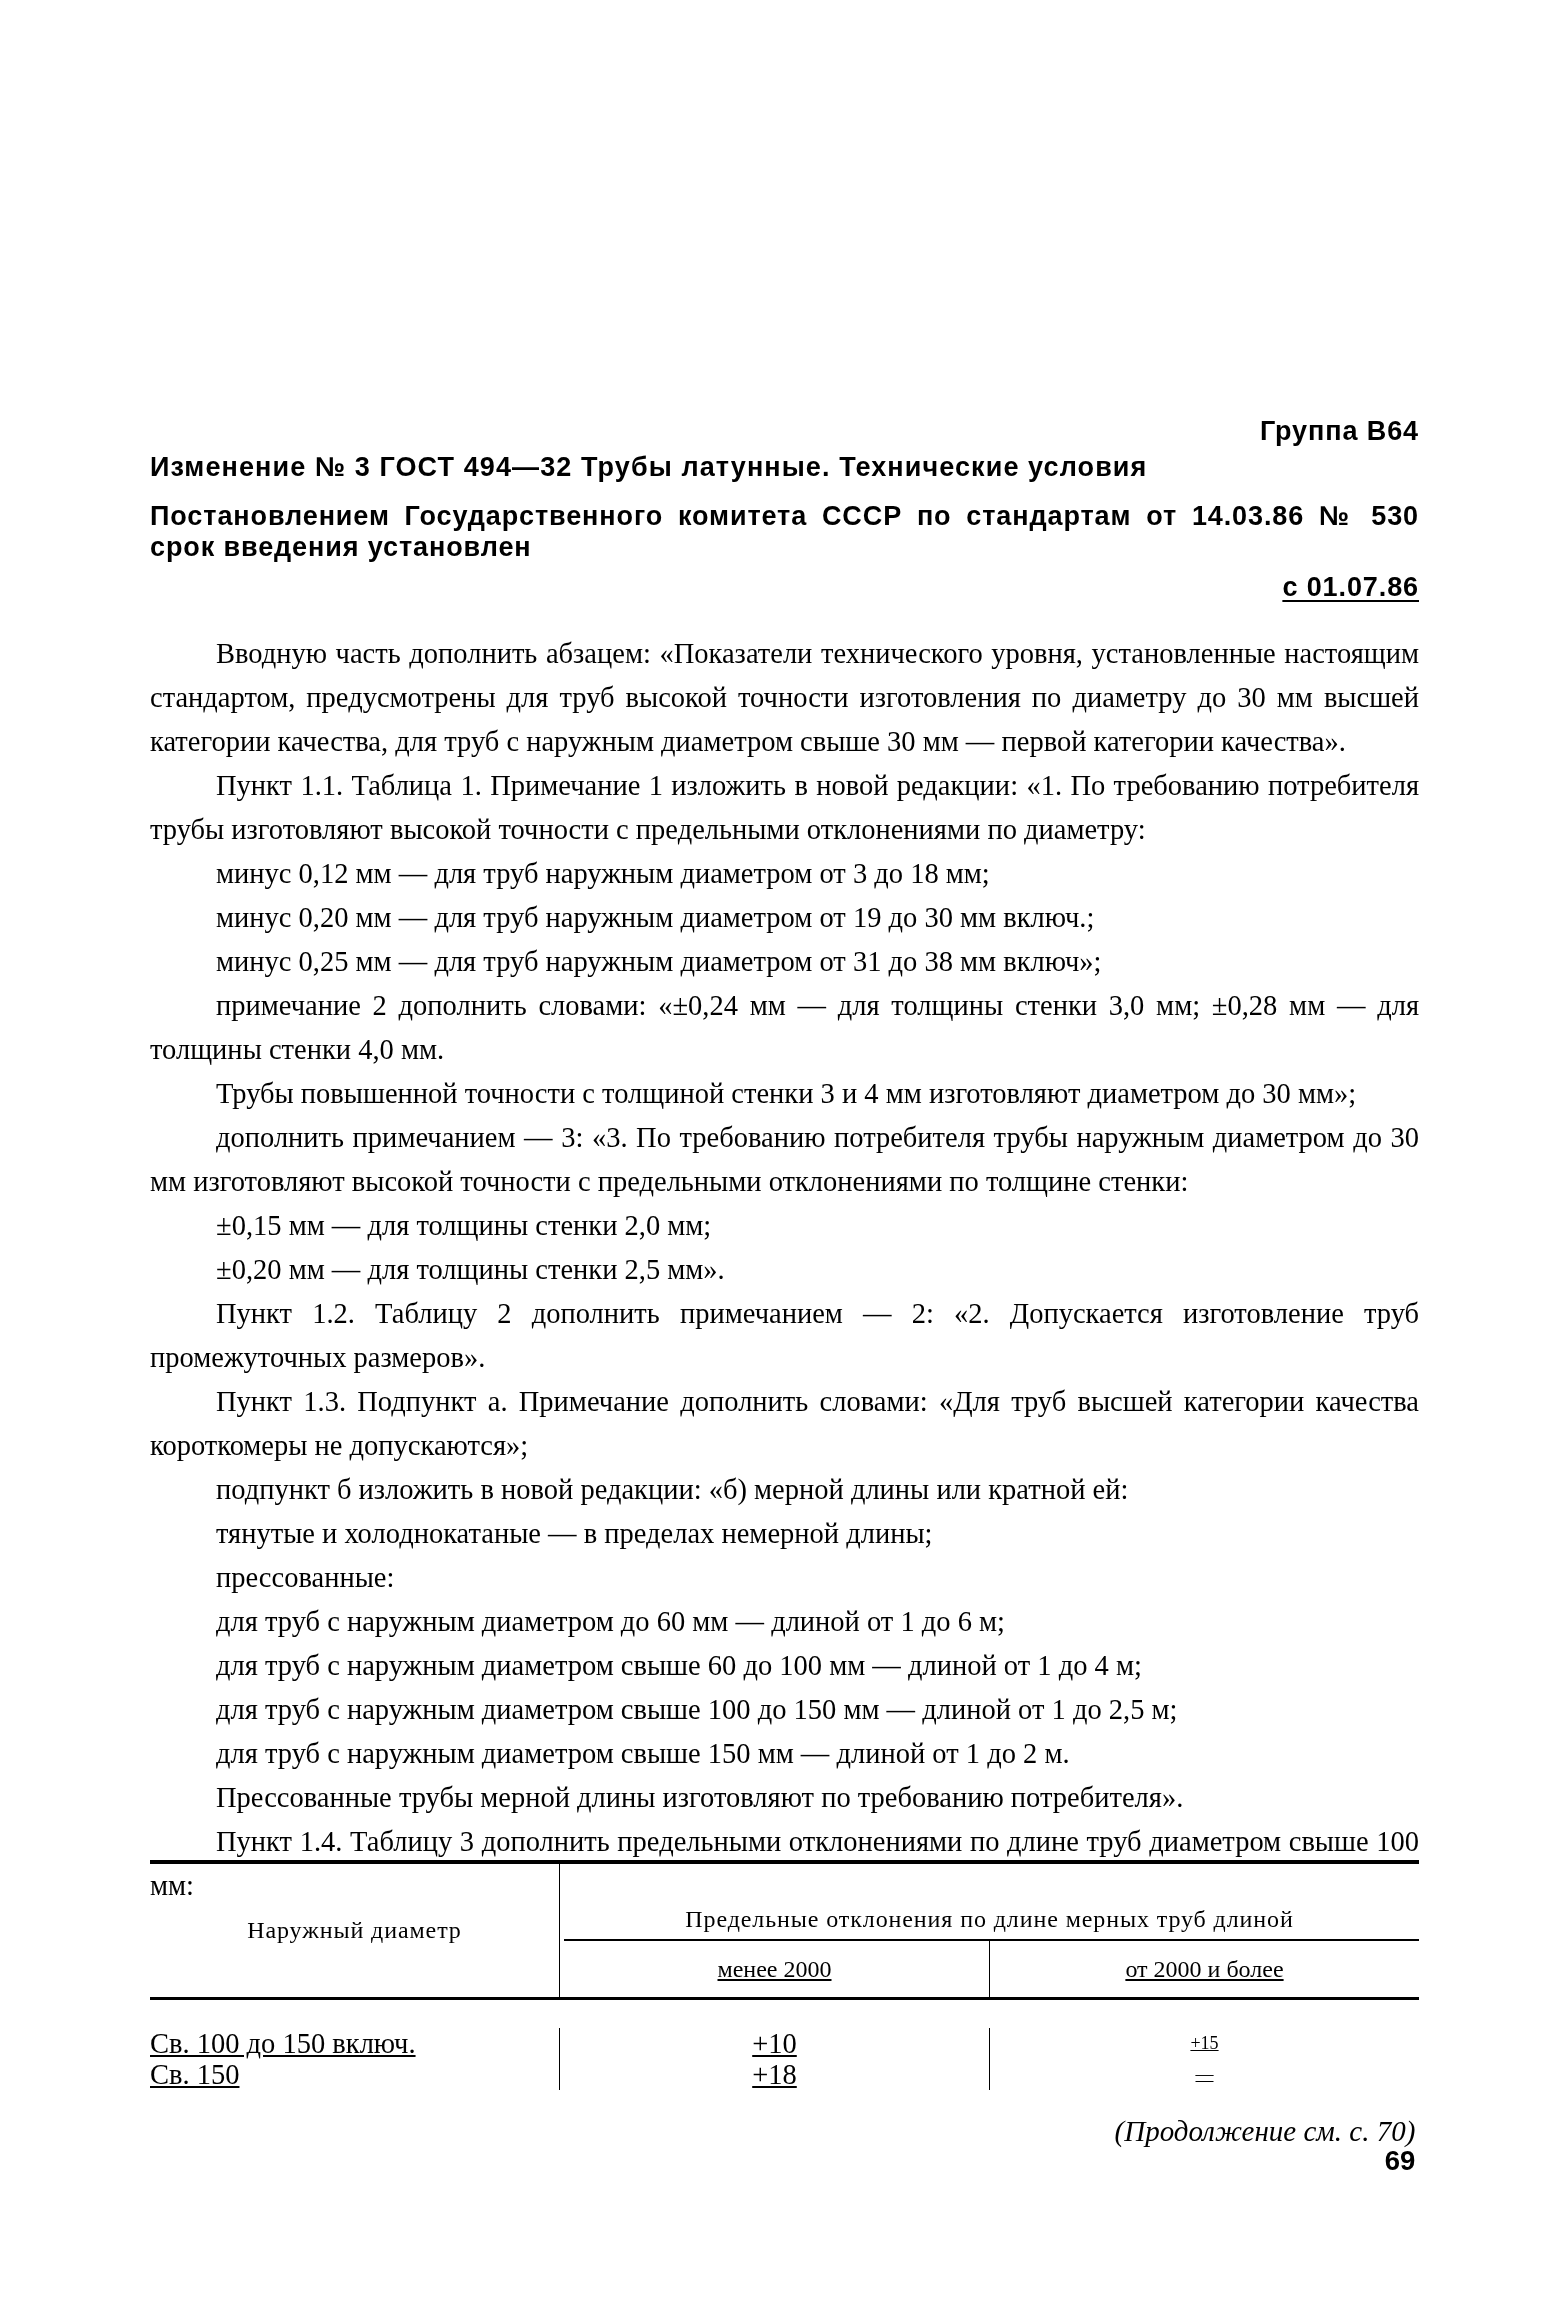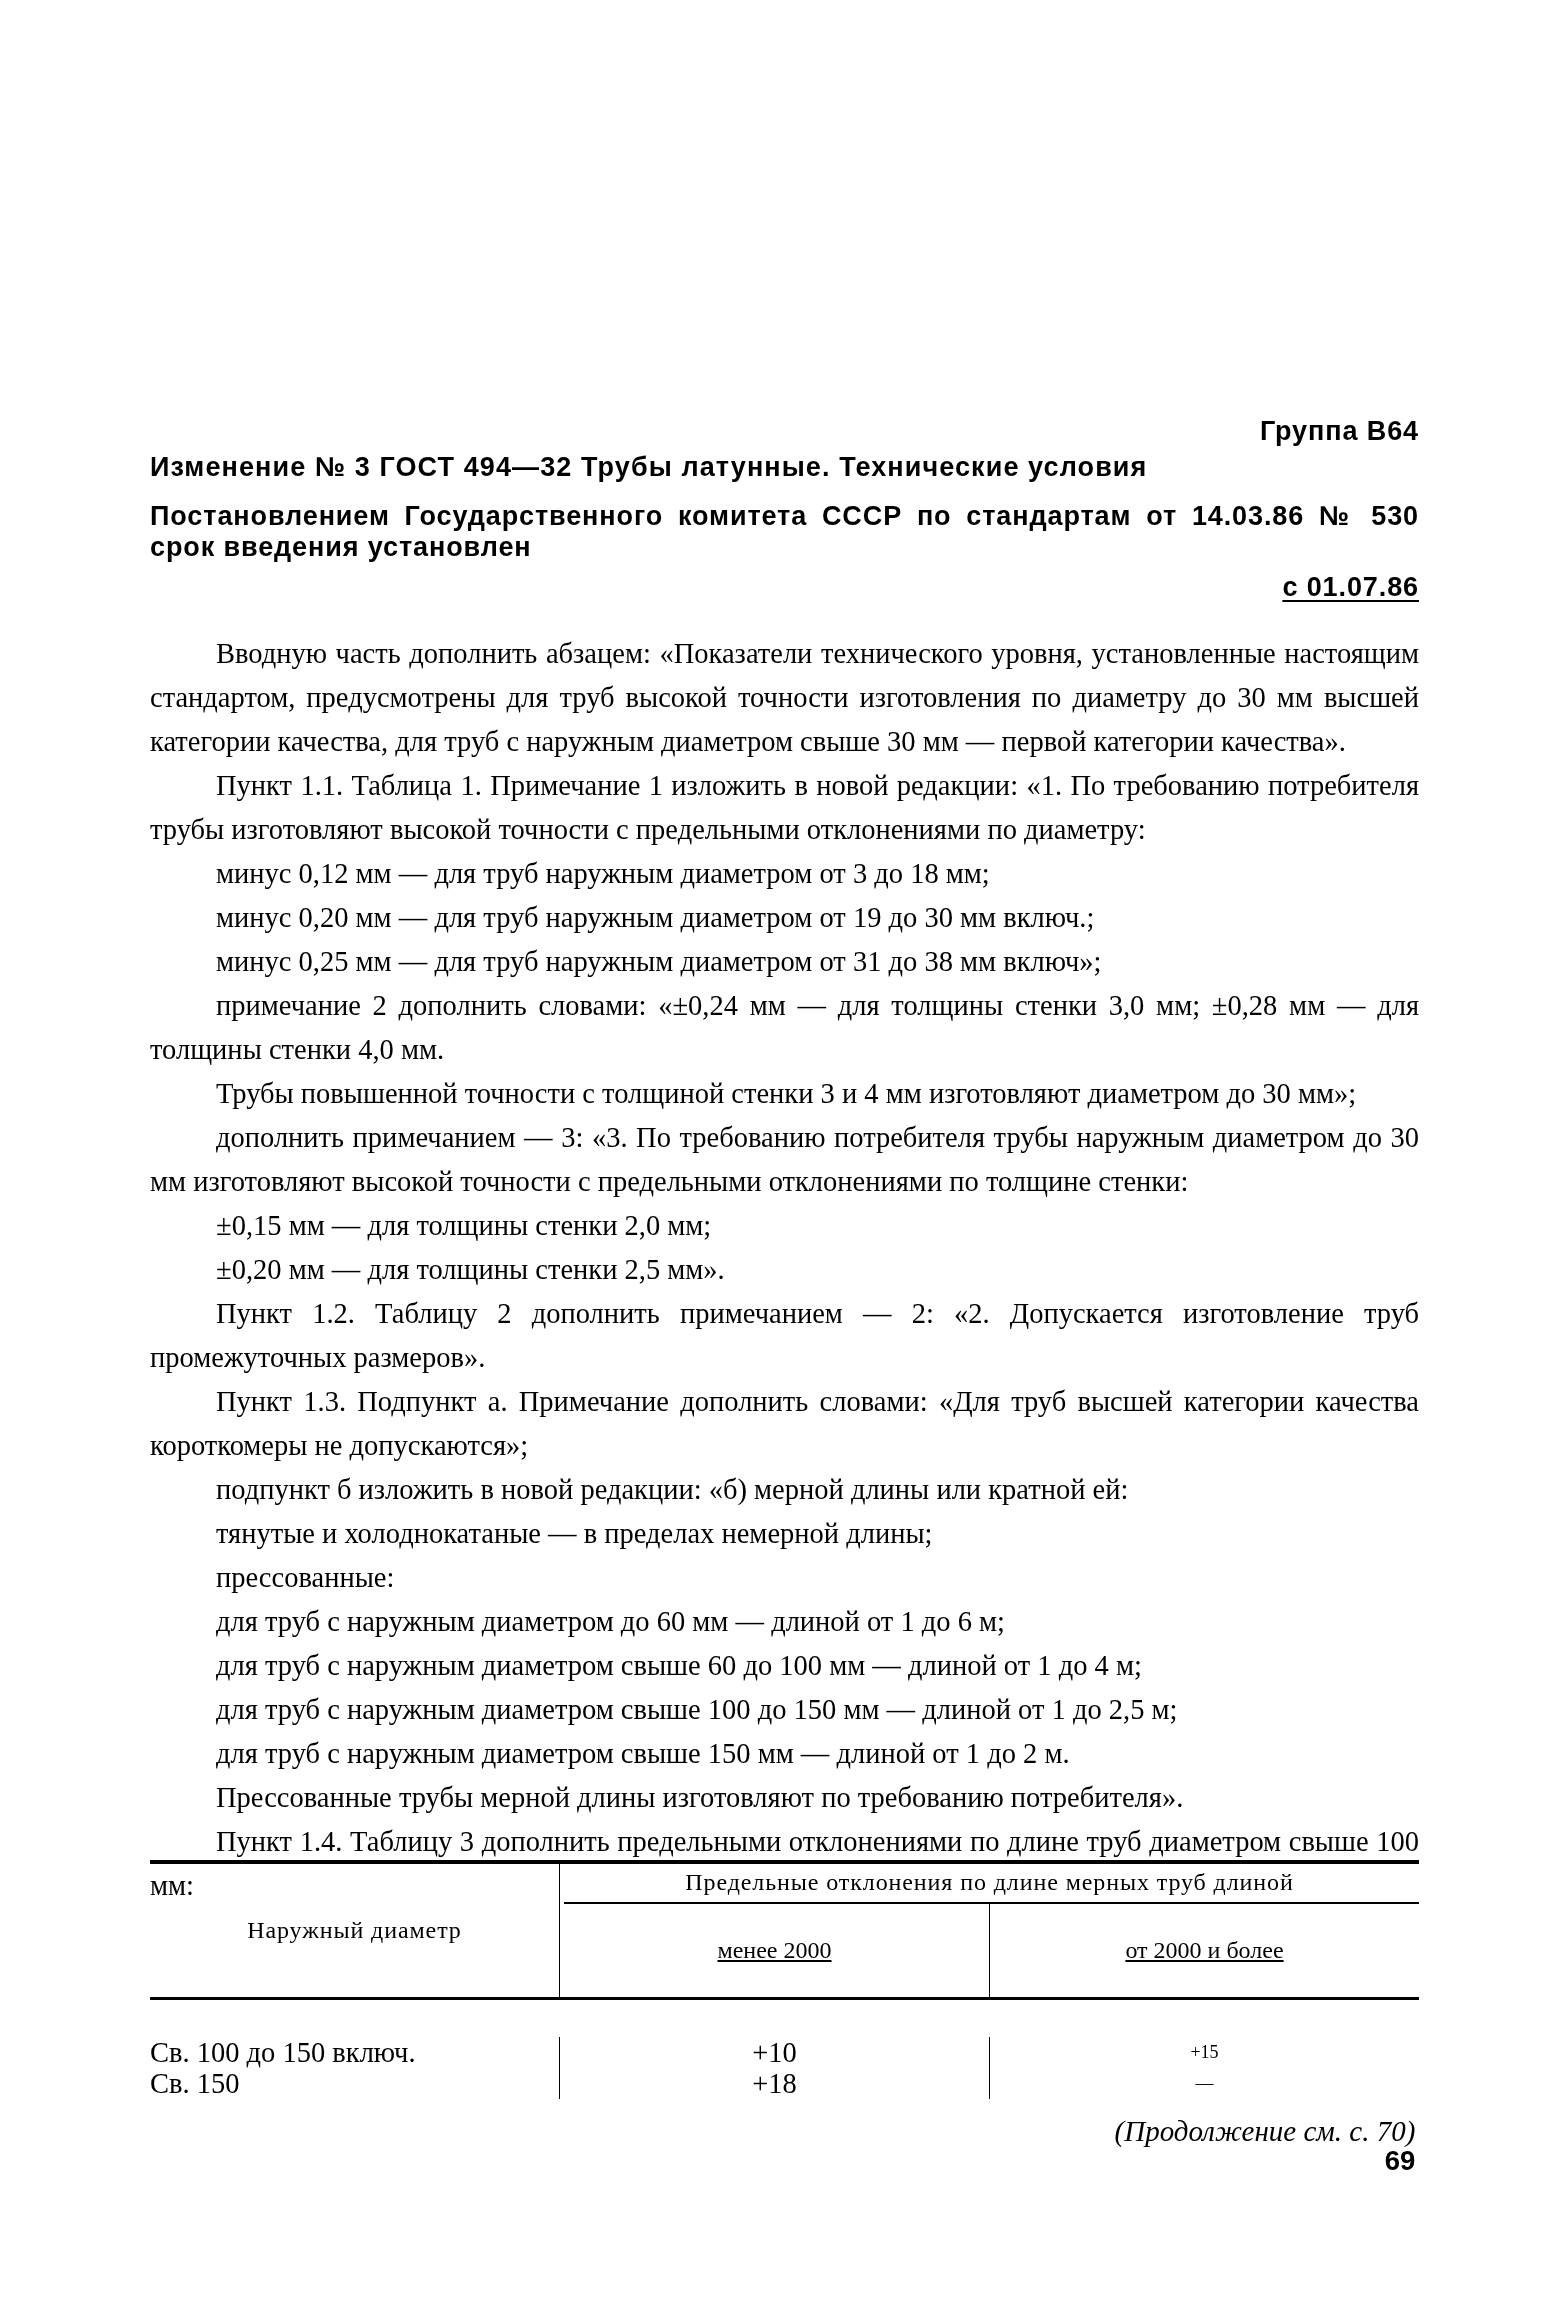--- a/index.html
+++ b/index.html
@@ -17,26 +17,26 @@
   .body { position: absolute; top: 632px; left: 0; width: 1269px; font-size: 28.5px; line-height: 44px; }
   .body p { margin: 0; text-align: justify; text-align-last: justify; }
   .body p.last { text-align-last: left; }
   .ind { text-indent: 66px; }
   .table { position: absolute; top: 1860px; left: 0; width: 1269px; }
   .rule { height: 3.7px; background: #000; width: 100%; }
   .hdr { display: flex; height: 133px; }
   .hdr-left { width: 409px; display: flex; align-items: center; justify-content: center;
               border-right: 1.8px solid #000; font-size: 24px; letter-spacing: 0.9px; }
   .hdr-right { flex: 1; display: flex; flex-direction: column; }
-  .hdr-top { height: 38px; display: flex; align-items: center; justify-content: center; font-size: 24px; letter-spacing: 0.9px; }
+  .hdr-top { height: 38px; display: flex; align-items: center; justify-content: center; font-size: 24px; letter-spacing: 0.9px; margin-top: 37px; }
   .hdr-mid-rule { height: 2.8px; background: #000; margin-left: 3.7px; }
   .hdr-bot { flex: 1; display: flex; text-decoration: underline; }
   .hdr-bot div { flex: 1; display: flex; align-items: center; justify-content: center; font-size: 24px; }
   .hdr-bot div:first-child { border-right: 1.8px solid #000; }
-  .rows { display: flex; padding-top: 37px; padding-bottom: 5.5px; }
+  .rows { display: flex; padding-top: 28px; padding-bottom: 5.5px; text-decoration: underline; }
   .col-left { width: 409px; border-right: 1.8px solid #000; font-size: 28.5px; line-height: 31px; }
   .col-mid { flex: 1; border-right: 1.8px solid #000; text-align: center; font-size: 28.5px; line-height: 31px; }
   .col-right { flex: 1; text-align: center; font-size: 18px; line-height: 31px; }
   .cont { position: absolute; top: 2115px; right: 3.7px; font-style: italic; font-size: 29px; }
   .pageno { position: absolute; top: 2145px; right: 3.7px; font-family: "Liberation Sans", sans-serif; font-weight: bold; font-size: 27.5px; }
 </style>
 </head>
 <body>
 
 <div class="page">

